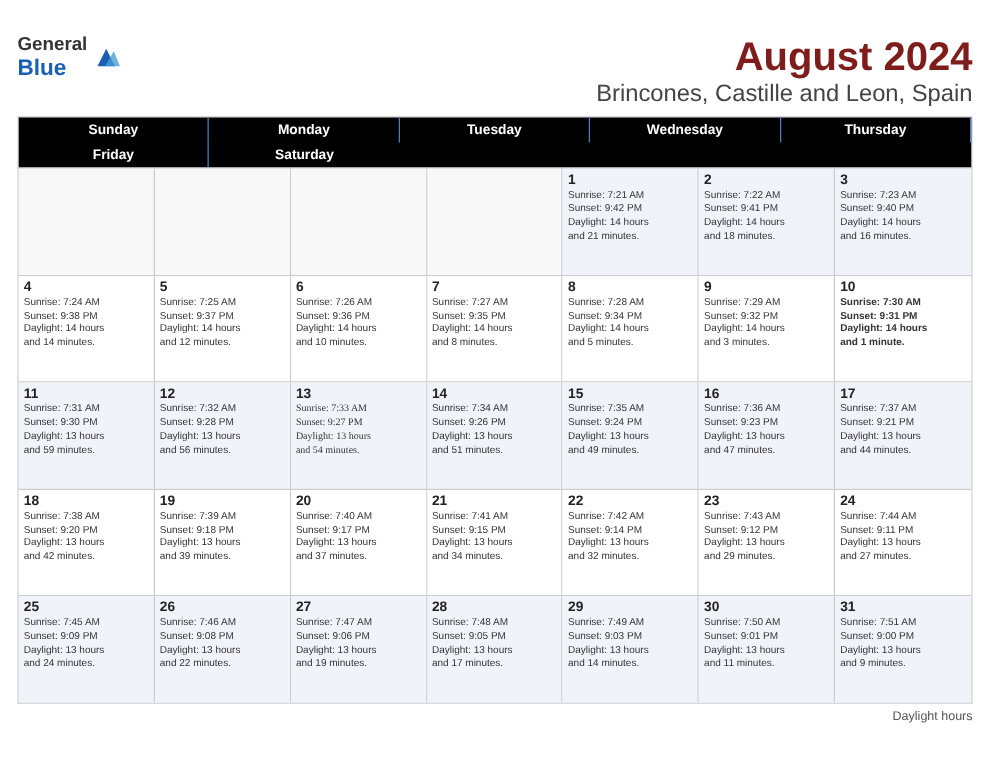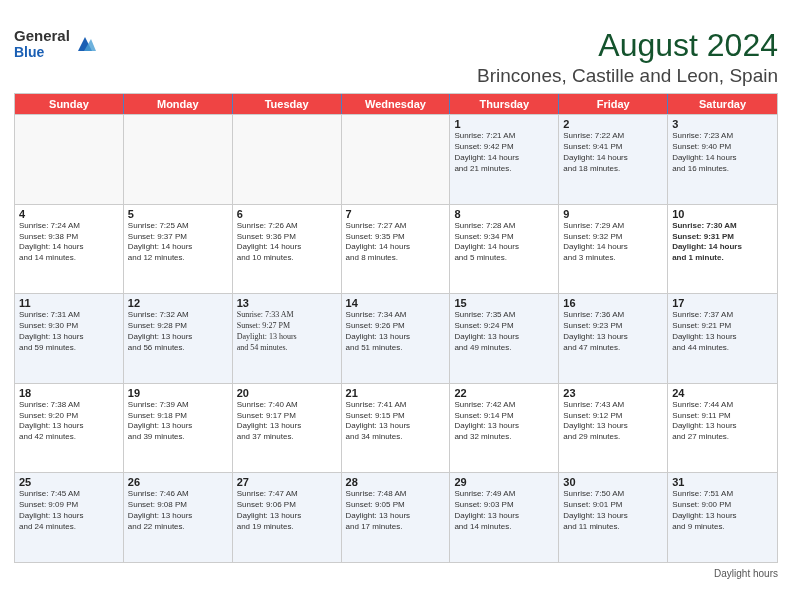--- a/index.html
+++ b/index.html
@@ -32,53 +32,53 @@
       display: flex;
       flex-direction: column;
       line-height: 1.1;
     }
     .logo-general {
       font-size: 15px;
       font-weight: bold;
       color: #333;
     }
     .logo-blue {
-      font-size: 14px;
+      font-size: 18px;
       font-weight: bold;
       color: #1a5fb4;
     }
     .logo-icon {
       width: 22px;
       height: 22px;
       margin-left: 2px;
     }
     .title-block {
       text-align: right;
     }
     .month-title {
       font-size: 32px;
-      font-weight: normal;
-      color: #14532d;
+      font-weight: bold;
+      color: #7f1d1d;
       line-height: 1.1;
     }
     .subtitle {
       font-size: 19px;
       color: #444;
       margin-top: 2px;
     }
     .calendar {
       flex: 1;
       display: flex;
       flex-direction: column;
       border: 1px solid #ccc;
     }
     .cal-header-row {
       display: grid;
-      grid-template-columns: repeat(7, 1fr);
-      background: #ef4444;
+      grid-template-columns: repeat(5, 1fr);
+      background: #000000;
     }
     .cal-header-cell {
       color: #fff;
       font-size: 11px;
       font-weight: bold;
       text-align: center;
       padding: 4px 2px;
       border-right: 1px solid #4a7fc4;
     }
     .cal-header-cell:last-child { border-right: none; }

